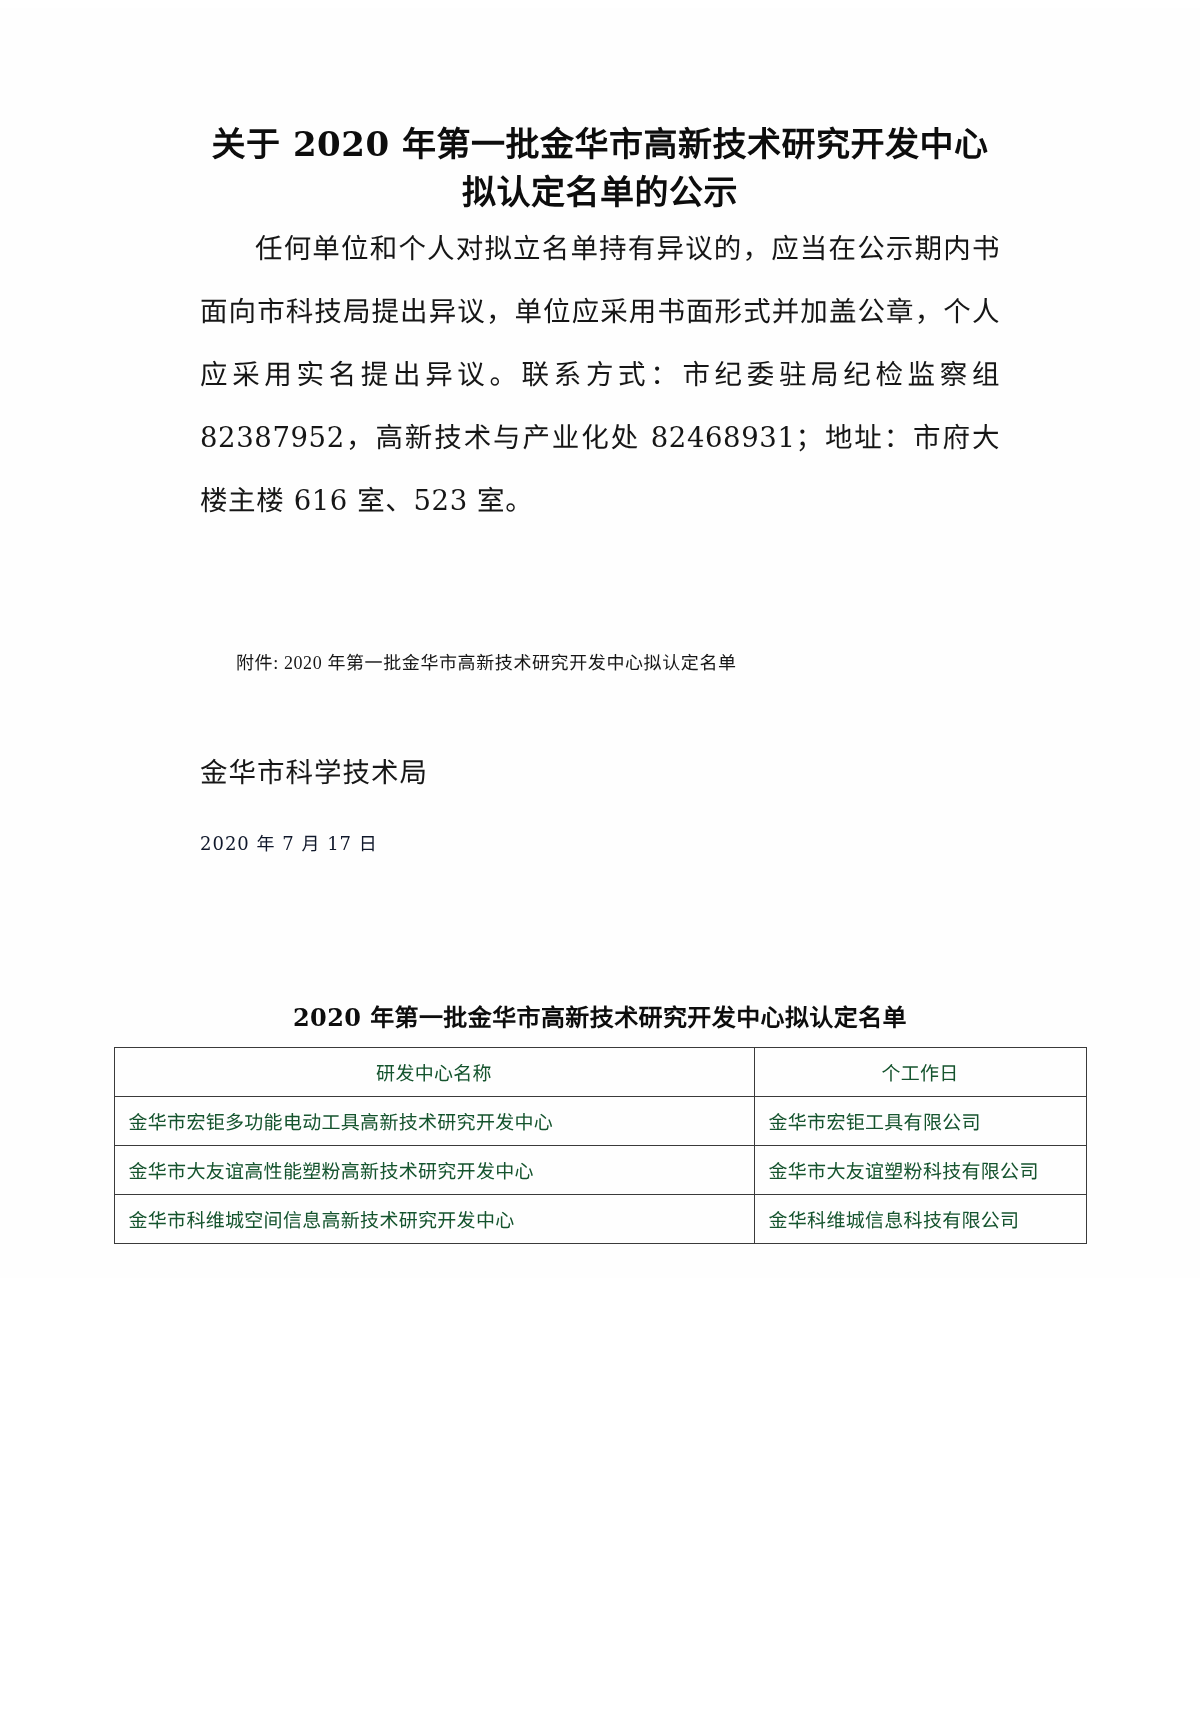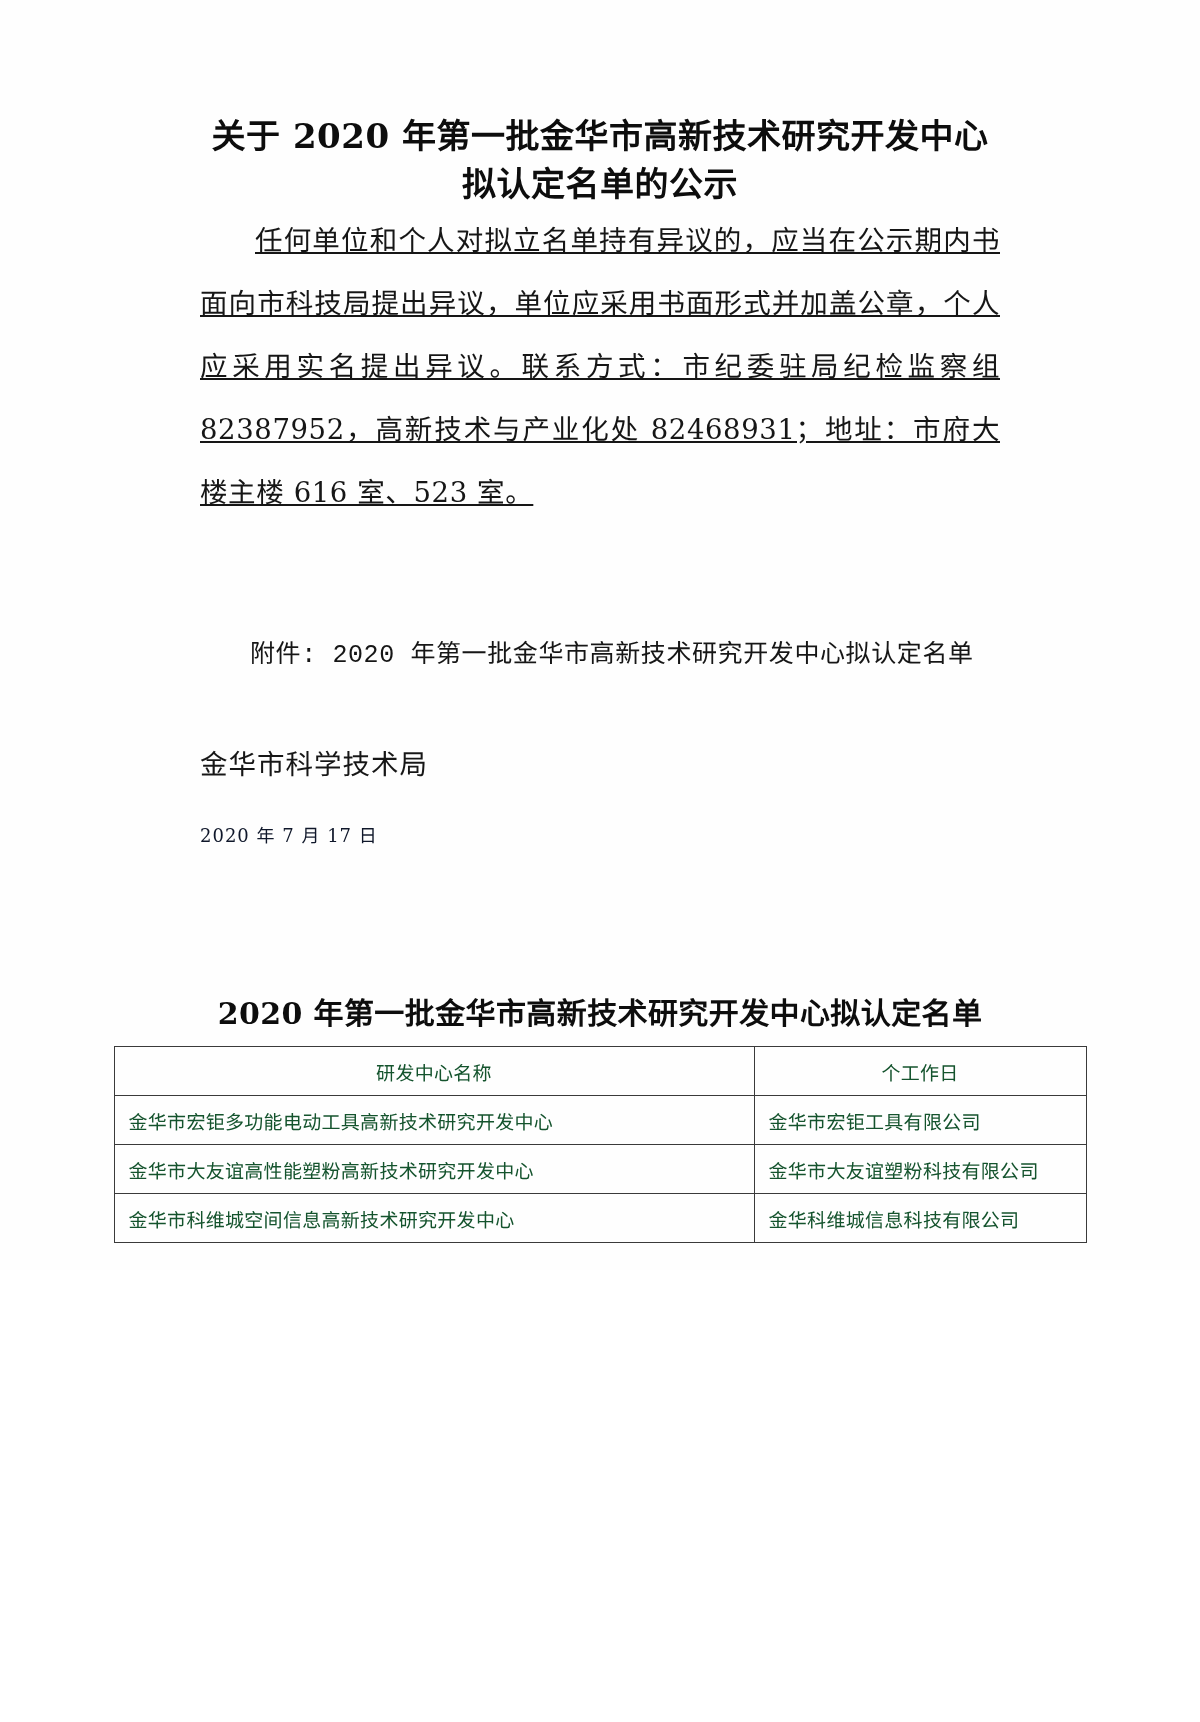--- a/index.html
+++ b/index.html
@@ -9,21 +9,21 @@
     background: #ffffff;
   }
   body {
     font-family: "DejaVu Serif", "Liberation Serif", serif;
     color: #1a1a1a;
   }
   .page {
     position: relative;
     width: 1200px;
     height: 1270px;
-    margin: 0 auto;
+    margin: 8px auto;
     background: #fefefe;
     overflow: hidden;
     box-sizing: border-box;
   }
   .doc-body {
     position: absolute;
     left: 0;
     top: 0;
     width: 1200px;
     padding: 0;
@@ -51,31 +51,31 @@
     font-family: "DejaVu Serif", "Liberation Serif", serif;
     font-size: 27.5px;
     line-height: 63px;
     text-align: justify;
     text-justify: inter-ideograph;
     text-indent: 2em;
     letter-spacing: 0.6px;
     color: #161616;
   }
   p.para.p1 { margin-top: 30px; }
-  p.para.p2 { margin-top: 0px; text-decoration: underline; }
+  p.para.p2 { margin-top: 0px; }
 
   
   .attach {
     padding: 0 200px 0 200px;
   }
   p.attach-line {
     margin: 0;
     margin-top: 100px;
-    font-family: Liberation Mono, monospace;
-    font-size: 25px;
+    font-family: Liberation Serif, serif;
+    font-size: 18px;
     line-height: 63px;
     text-indent: 2em;
     text-align: justify;
     text-justify: inter-ideograph;
     letter-spacing: 0.6px;
     color: #161616;
   }
 
   
   .sign-block {
@@ -105,21 +105,21 @@
   
   .table-section {
     margin-top: 128px;
     padding: 0 64px;
   }
   .table-title {
     margin: 0 0 14px 0;
     text-align: center;
     font-family: "DejaVu Serif", "Liberation Serif", serif;
     font-weight: bold;
-    font-size: 30px;
+    font-size: 24px;
     line-height: 1.25;
     letter-spacing: 0.4px;
     color: #0d0d0d;
   }
   table.list-table {
     width: 972px;
     border-collapse: collapse;
     table-layout: fixed;
     margin: 0 auto;
   }

